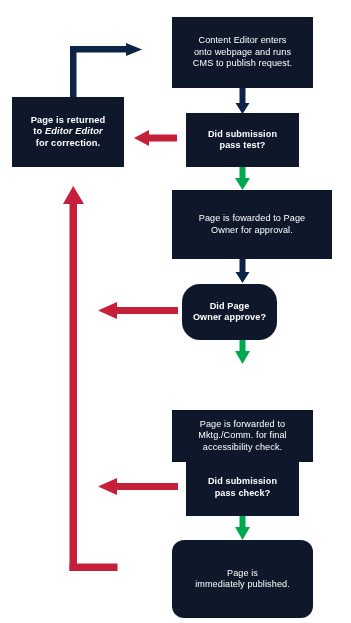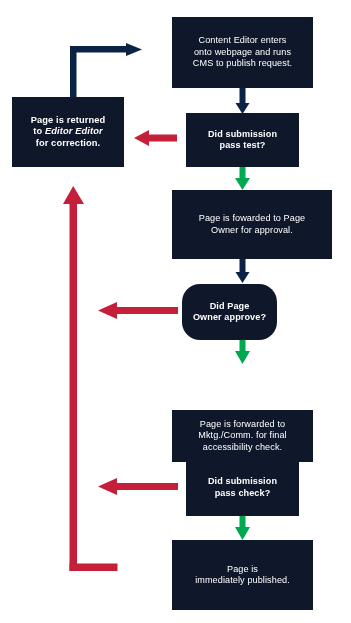--- a/index.html
+++ b/index.html
@@ -162,18 +162,18 @@
     <span class="txt">Page is forwarded to
 Mktg./Comm. for final
 accessibility check.</span>
   </div>
 
   <div class="node decision" style="left:186px; top:459px; width:113px; height:57px;">
     <span class="txt">Did submission
 pass check?</span>
   </div>
 
-  <div class="node process" style="left:172px; top:540px; width:141px; height:70px;">
+  <div class="node process" style="left:172px; top:540px; width:141px; height:78px;border-radius:12px;">
     <span class="txt">Page is
 immediately published.</span>
   </div>
 
 </div>
 
 </body></html>

